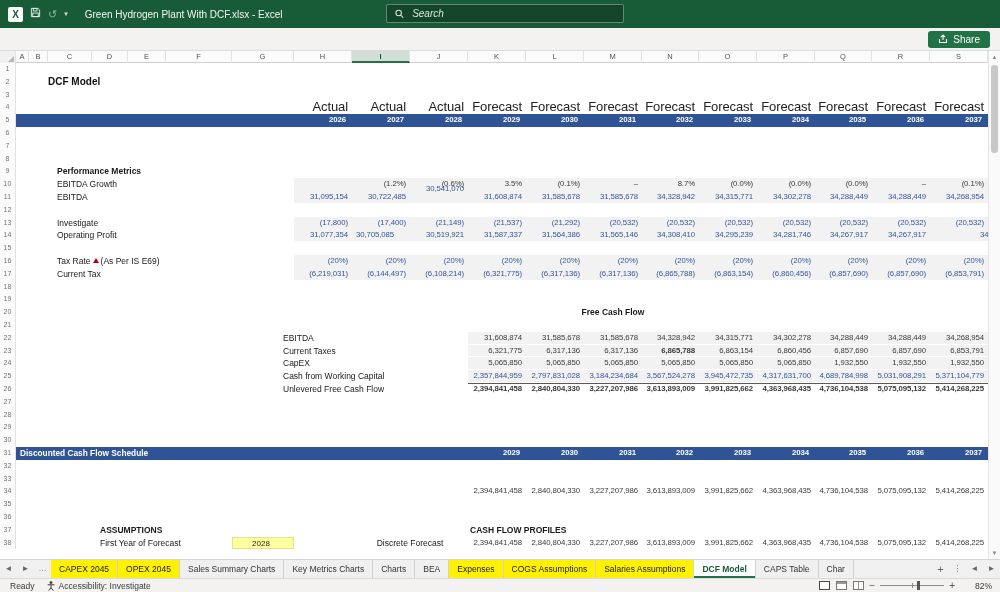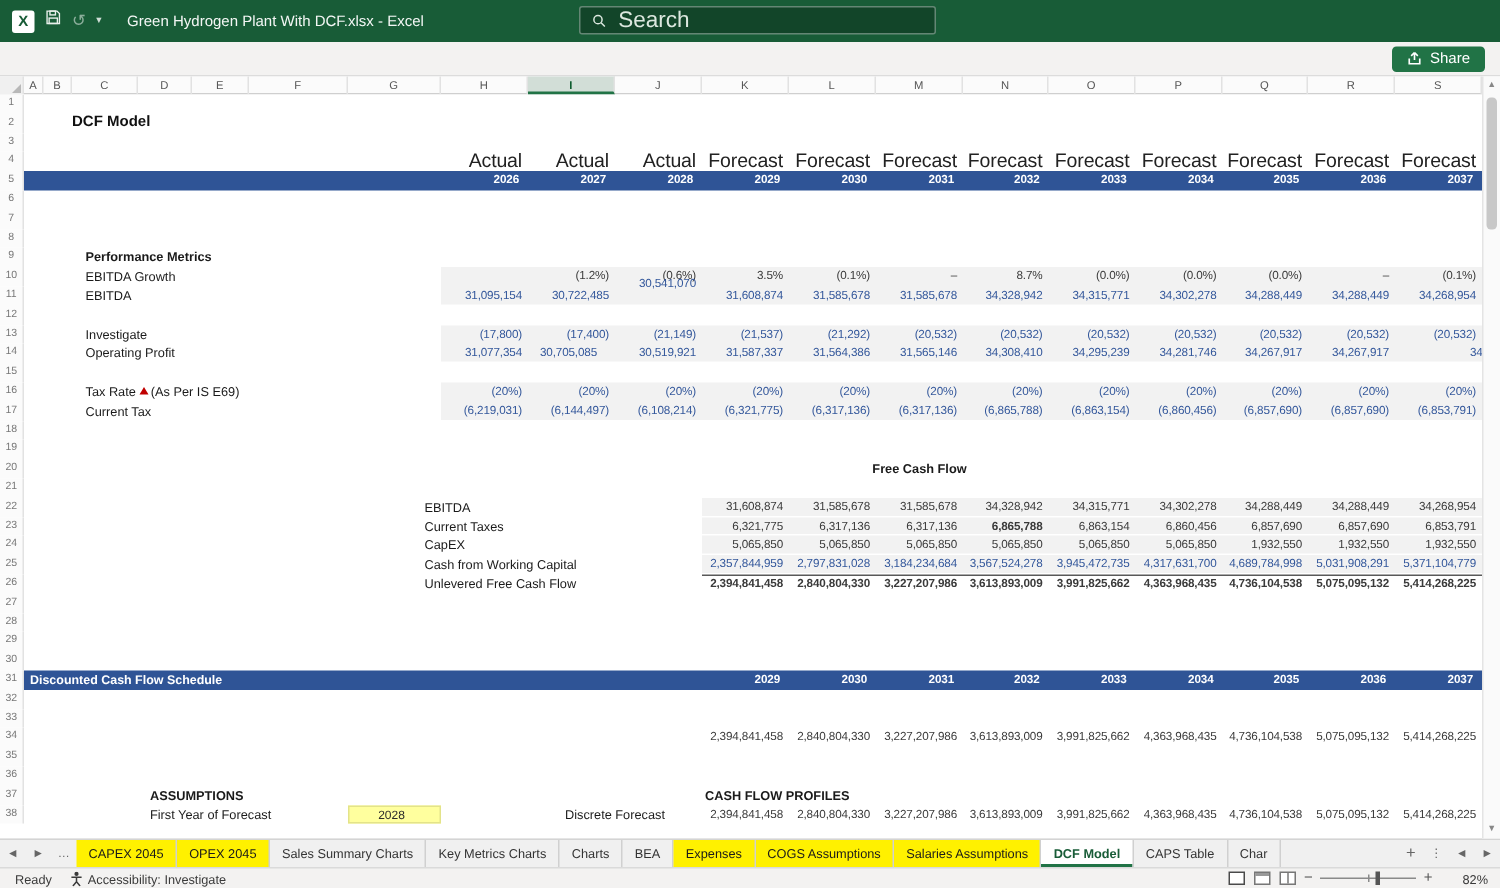--- a/index.html
+++ b/index.html
@@ -12,22 +12,22 @@
   .tb-left{display:flex;align-items:center;gap:7px;padding-left:8px;}
   .xl-logo{width:15px;height:15px;background:#fff;border-radius:2px;color:#185C37;font-weight:bold;
     font-size:10px;line-height:15px;text-align:center;}
   .qat{font-size:11px;opacity:.9;line-height:28px;}
   .qat.dim{opacity:.5;}
   .qat.caret{font-size:7px;opacity:.8;}
   .tb-title{font-size:10px;margin-left:10px;opacity:.95;white-space:nowrap;}
   .tb-search{position:absolute;left:386px;top:4px;width:238px;height:19px;background:rgba(0,0,0,.25);
     border:1px solid rgba(255,255,255,.35);border-radius:2px;display:flex;align-items:center;gap:6px;
     padding:0 8px;box-sizing:border-box;}
-  .tb-search input{background:transparent;border:none;outline:none;color:#fff;font-size:15px;width:100%;
-    font-family:"Liberation Sans",sans-serif;}
+  .tb-search input{background:transparent;border:none;outline:none;color:#fff;font-size:10px;width:100%;
+    font-family:"Liberation Sans",sans-serif;font-style:italic;}
   .tb-search input::placeholder{color:#DCE8DF;}
   .tb-right{margin-left:auto;display:flex;align-items:center;height:28px;}
   .avatar{width:19px;height:19px;border-radius:50%;background:#B03FB0;color:#fff;font-size:7.5px;
     font-weight:bold;text-align:center;line-height:19px;margin-right:14px;}
   .winbtn{width:30px;height:28px;display:flex;align-items:center;justify-content:center;font-size:12px;color:#fff;}
   .min-glyph{display:block;width:9px;height:1px;background:#fff;}
   .restore-sq{display:block;width:8px;height:8px;border:1px solid #fff;}
 
   
   .menubar{position:absolute;top:28px;left:0;width:1000px;height:23px;background:#F3F2F1;
@@ -272,21 +272,21 @@
       <div class="cell num blue" style="left: 526px; top: 153.6px; width: 58px;">(21,292)</div>
       <div class="cell num blue" style="left: 584px; top: 153.6px; width: 58px;">(20,532)</div>
       <div class="cell num blue" style="left: 642px; top: 153.6px; width: 57px;">(20,532)</div>
       <div class="cell num blue" style="left: 699px; top: 153.6px; width: 58px;">(20,532)</div>
       <div class="cell num blue" style="left: 757px; top: 153.6px; width: 58px;">(20,532)</div>
       <div class="cell num blue" style="left: 815px; top: 153.6px; width: 57px;">(20,532)</div>
       <div class="cell num blue" style="left: 872px; top: 153.6px; width: 58px;">(20,532)</div>
       <div class="cell num blue" style="left: 930px; top: 153.6px; width: 58px;">(20,532)</div>
       <div class="cell label" style="left: 57px; top: 166.4px; width: 160px;">Operating Profit</div>
       <div class="cell num blue" style="left: 294px; top: 166.4px; width: 58px;">31,077,354</div>
-      <div class="cell num blue" style="left: 352px; top: 166.4px; width: 58px; text-align: center;">30,705,085</div>
+      <div class="cell num blue" style="left: 340px; top: 166.4px; width: 58px;">30,705,085</div>
       <div class="cell num blue" style="left: 410px; top: 166.4px; width: 58px;">30,519,921</div>
       <div class="cell num blue" style="left: 468px; top: 166.4px; width: 58px;">31,587,337</div>
       <div class="cell num blue" style="left: 526px; top: 166.4px; width: 58px;">31,564,386</div>
       <div class="cell num blue" style="left: 584px; top: 166.4px; width: 58px;">31,565,146</div>
       <div class="cell num blue" style="left: 642px; top: 166.4px; width: 57px;">34,308,410</div>
       <div class="cell num blue" style="left: 699px; top: 166.4px; width: 58px;">34,295,239</div>
       <div class="cell num blue" style="left: 757px; top: 166.4px; width: 58px;">34,281,746</div>
       <div class="cell num blue" style="left: 815px; top: 166.4px; width: 57px;">34,267,917</div>
       <div class="cell num blue" style="left: 872px; top: 166.4px; width: 58px;">34,267,917</div>
       <div class="cell num blue" style="left: 964px; top: 166.4px; width: 58px;">34,248,422</div>

